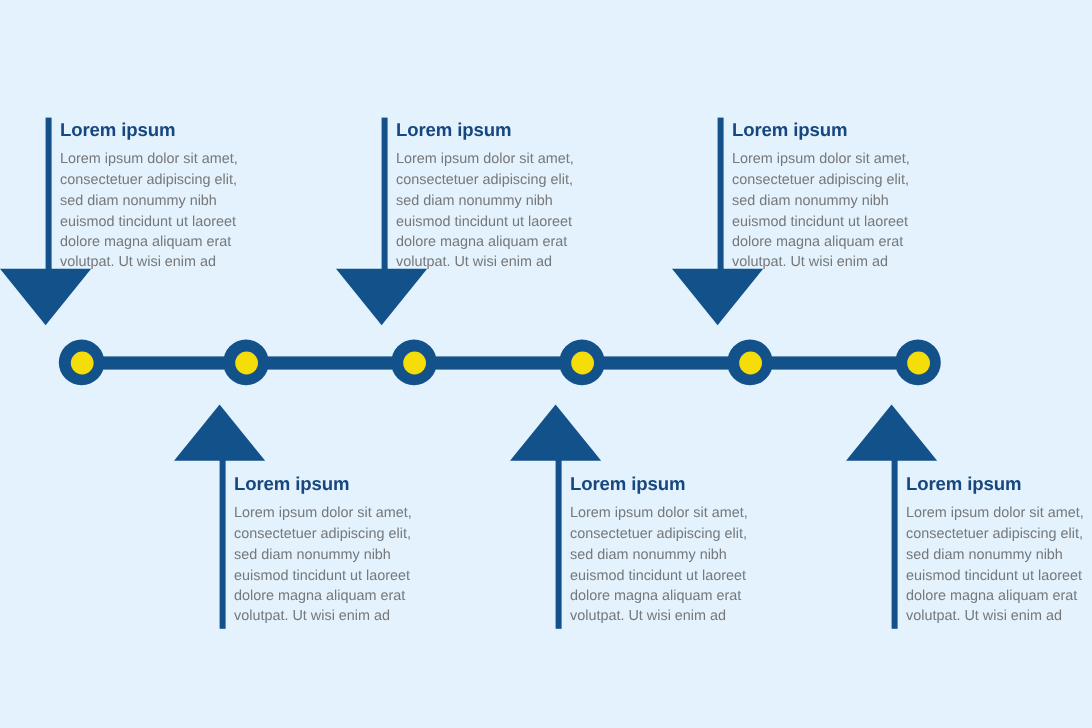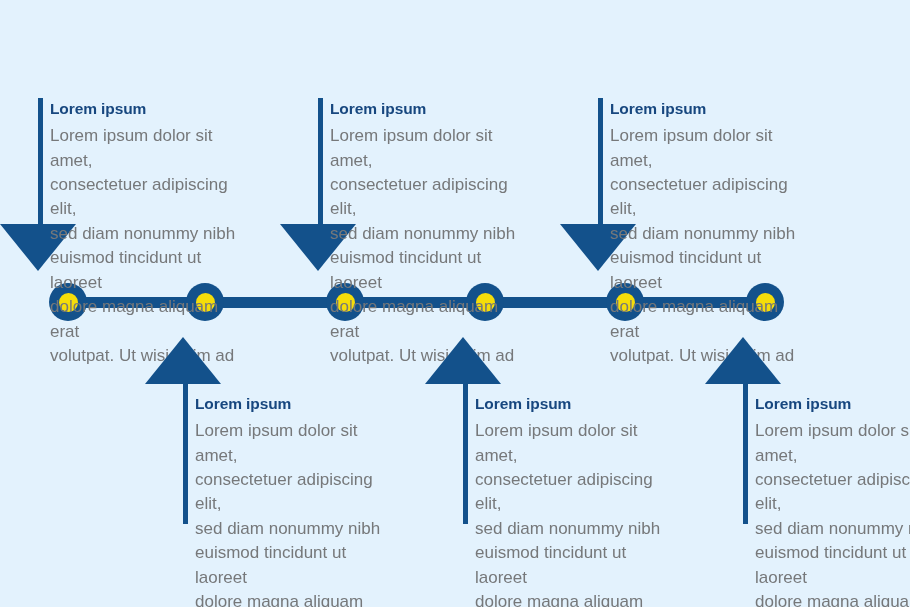--- a/index.html
+++ b/index.html
@@ -75,21 +75,21 @@
   }
   .callout .card-title {
     font-size: 15.5px;
     font-weight: bold;
     color: #17477f;
     letter-spacing: -0.1px;
     margin: 0 0 7px 0;
     line-height: 1.1;
   }
   .callout .card-text {
-    font-size: 17px;
+    font-size: 12px;
     color: #76787a;
     line-height: 1.44;
     margin: 0;
     white-space: pre-line;
   }
 
   
   .callout.top .stem {
     top: 0;
     height: 128px;

